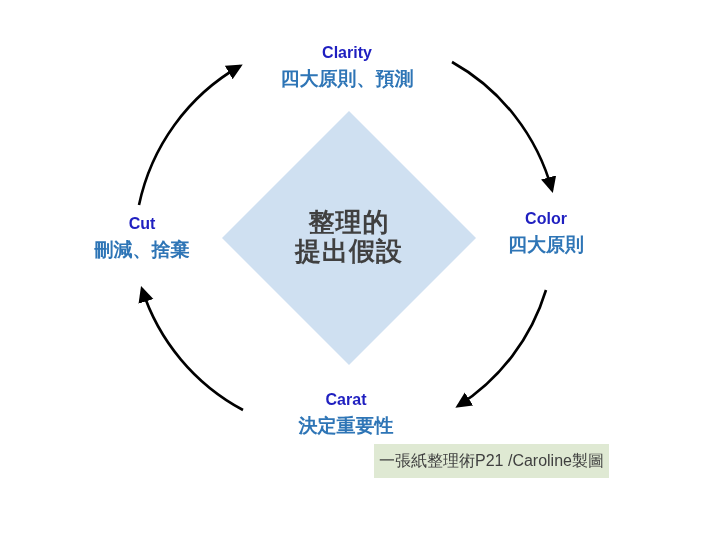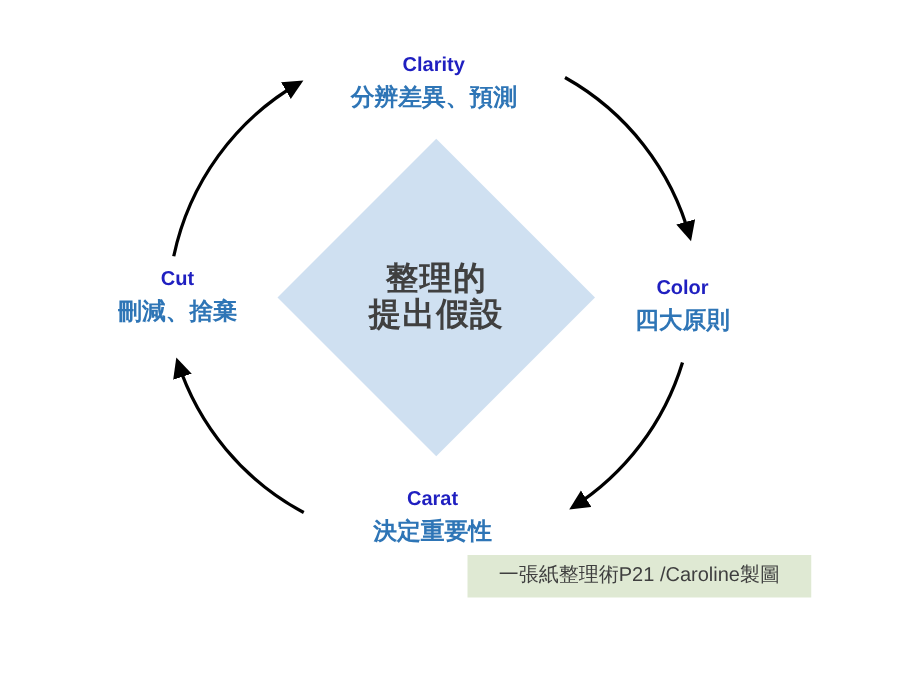--- a/index.html
+++ b/index.html
@@ -21,37 +21,37 @@
     font-weight:bold;
     color:#1f1fc0;
   }
   .node .subtitle{
     font-size:19px;
     font-weight:bold;
     color:#2e75b6;
     margin-top:2px;
   }
   .node-clarity{left:247px;top:42px;width:200px;}
-  .node-color{left:456px;top:208px;width:180px;margin-top:12px;}
+  .node-color{left:456px;top:208px;width:180px;}
   .node-carat{left:246px;top:389px;width:200px;}
   .node-cut{left:52px;top:213px;width:180px;}
   .center-label{
     position:absolute;
     left:229px;top:208px;width:240px;
     text-align:center;
     font-size:26px;
     font-weight:bold;
     color:#404040;
     line-height:1.12;
     letter-spacing:1px;
   }
   .caption{
     position:absolute;
     left:374px;top:444px;
-    width:275px;height:34px;
+    width:235px;height:34px;
     background:#dfe9d3;
     color:#3f3f3f;
     font-size:16px;
     line-height:34px;
     text-align:center;
     white-space:nowrap;
   }
 </style>
 </head>
 <body>
@@ -76,21 +76,21 @@
     <path d="M 243 410 A 210 210 0 0 1 142 289" fill="none" stroke="#000000" stroke-width="2.6" marker-end="url(#arrowhead)"></path>
   </svg>
 
   <div class="center-label">
     <div>整理的</div>
     <div>提出假設</div>
   </div>
 
   <div class="node node-clarity">
     <div class="title">Clarity</div>
-    <div class="subtitle">分辨差異、預測</div>
+    <div class="subtitle">四大原則、預測</div>
   </div>
 
   <div class="node node-color">
     <div class="title">Color</div>
     <div class="subtitle">四大原則</div>
   </div>
 
   <div class="node node-cut">
     <div class="title">Cut</div>
     <div class="subtitle">刪減、捨棄</div>

